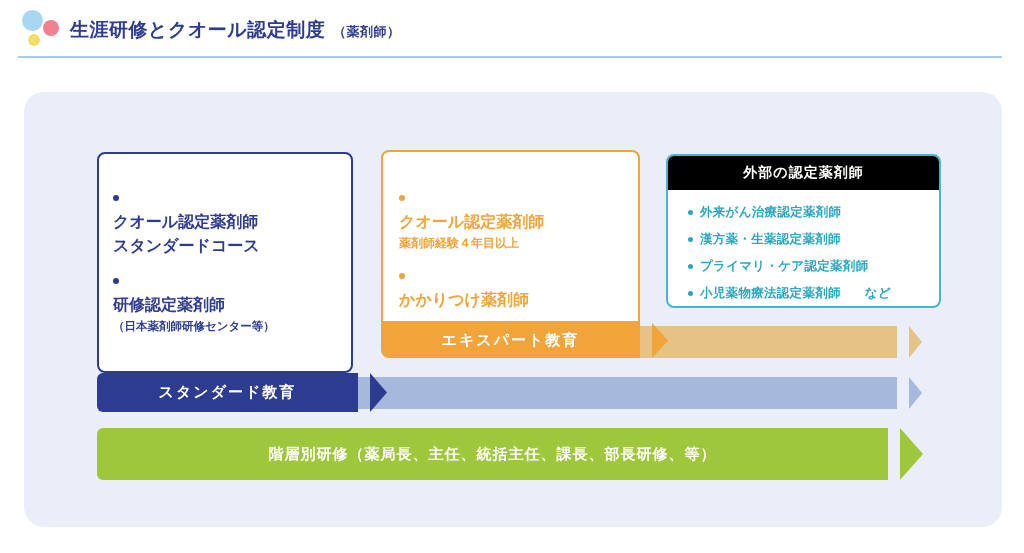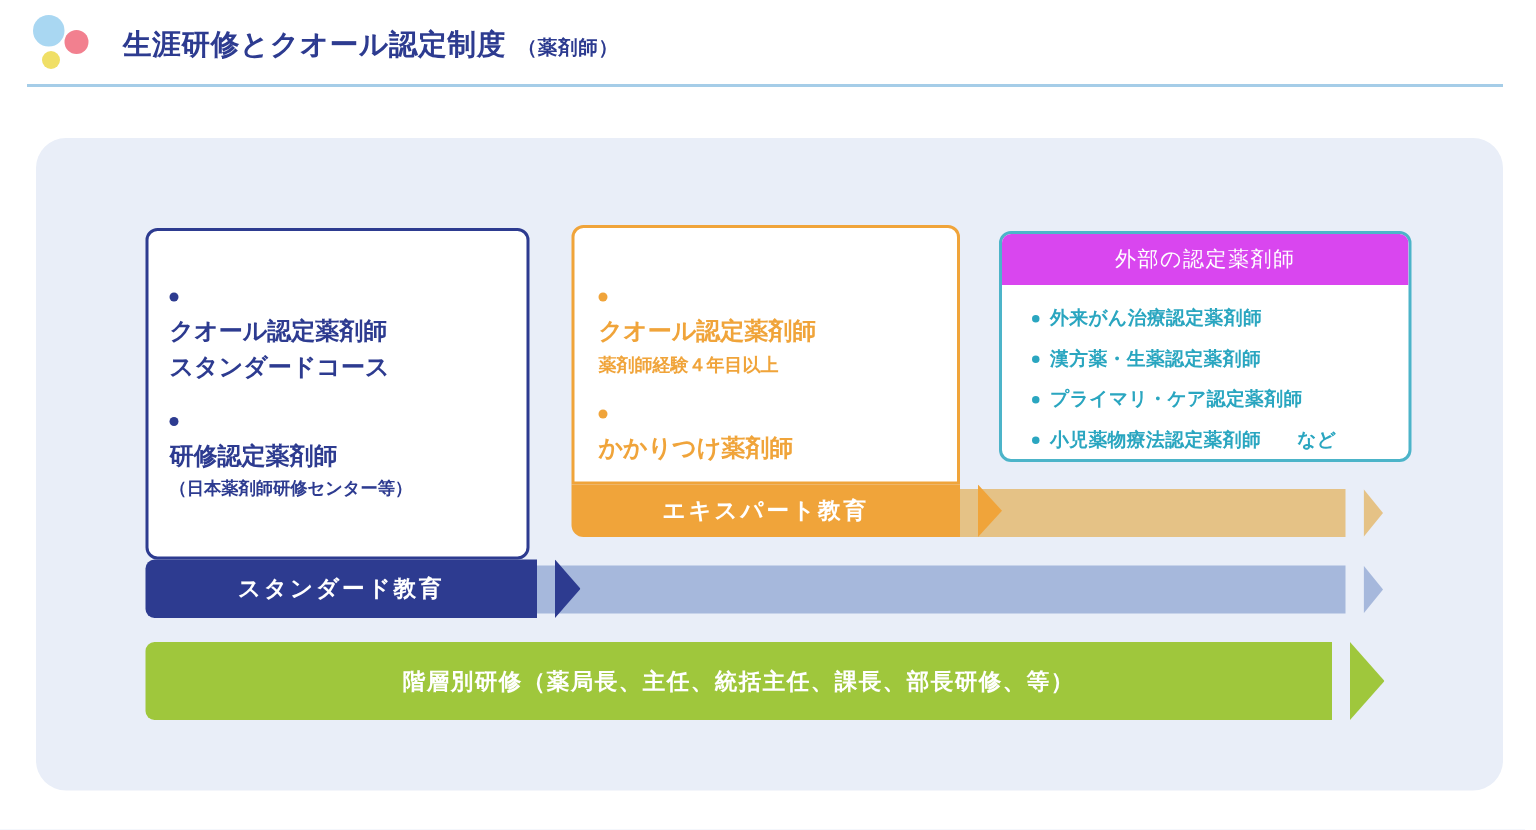--- a/index.html
+++ b/index.html
@@ -8,21 +8,21 @@
     font-family:"Liberation Sans","DejaVu Sans",sans-serif;
     overflow:hidden;
   }
   
   .header{position:absolute;left:20px;top:8px;display:flex;align-items:center;}
   .logo{position:relative;width:46px;height:44px;flex:0 0 46px;}
   .logo .dot{position:absolute;border-radius:50%;}
   .dot-blue{left:2px;top:2px;width:21px;height:21px;background:#a9d7f2;}
   .dot-pink{left:23px;top:12px;width:16px;height:16px;background:#f2808f;}
   .dot-yellow{left:8px;top:26px;width:12px;height:12px;background:#f0df66;}
-  .title{margin:0 0 0 16px;font-size:19px;font-weight:bold;color:#2d3b90;letter-spacing:.5px;}
+  .title{margin:0 0 0 4px;font-size:19px;font-weight:bold;color:#2d3b90;letter-spacing:.5px;}
   .title .note{font-size:13px;font-weight:bold;margin-left:2px;}
   .rule{position:absolute;left:18px;top:56px;width:984px;height:2px;background:#a5cde8;}
 
   
   .panel{position:absolute;left:24px;top:92px;width:978px;height:435px;
     background:#e9eef8;border-radius:20px;}
 
   
   .box{position:absolute;background:#ffffff;box-sizing:border-box;z-index:3;}
   .box-standard{left:97px;top:152px;width:256px;height:221px;
@@ -31,23 +31,23 @@
     border:2px solid #f0a43a;border-radius:8px 8px 0 0;color:#f0a43a;padding:36px 10px 0 16px;}
   .bullet-item{display:flex;margin-bottom:13px;flex-direction:column;}
   .bullet-item .dot{flex:0 0 15px;padding-top:7px;}
   .bullet-item .dot i{display:block;width:6px;height:6px;border-radius:50%;background:currentColor;}
   .bullet-item .lines{font-size:16px;font-weight:bold;line-height:24px;}
   .bullet-item .small-note{font-size:11.5px;line-height:19px;font-weight:bold;}
 
   
   .box-external{left:666px;top:154px;width:275px;height:154px;
     border:2px solid #4cb4c9;border-radius:8px;overflow:hidden;padding:0;}
-  .box-external .head{height:34px;background:#d946ef;color:#ffffff;
+  .box-external .head{height:34px;background:#000000;color:#ffffff;
     display:flex;align-items:center;justify-content:center;
-    font-size:14px;font-weight:normal;letter-spacing:1px;}
+    font-size:14px;font-weight:bold;letter-spacing:1px;}
   .box-external ul{list-style:none;margin:9px 0 0 0;padding:0 12px 0 20px;color:#2aa6c0;}
   .box-external li{display:flex;align-items:center;font-size:12.5px;font-weight:bold;
     line-height:27px;letter-spacing:.3px;}
   .box-external li .dot{width:5px;height:5px;border-radius:50%;background:currentColor;
     margin-right:7px;flex:0 0 5px;}
   .box-external li .suffix{margin-left:24px;}
 
   
   .arrow{position:absolute;display:flex;gap:12px;}
   .arrow .body{flex:1;display:flex;align-items:center;justify-content:center;

